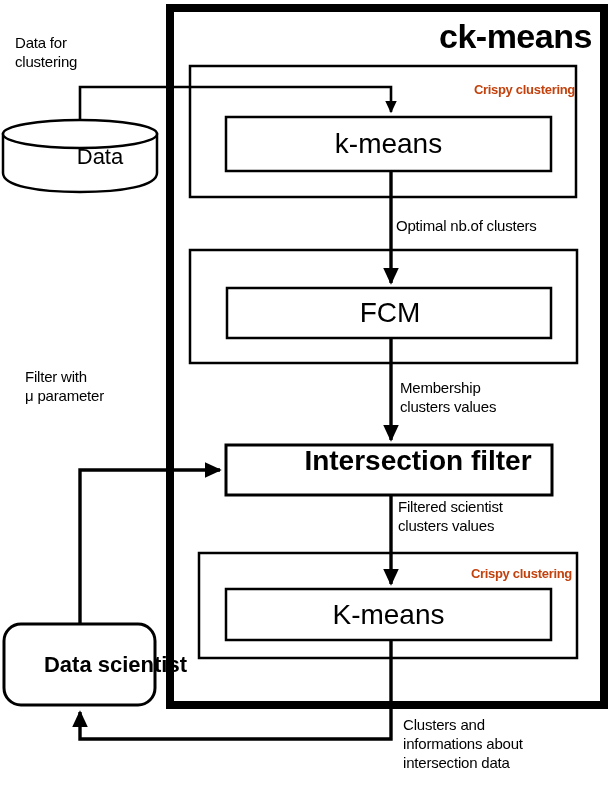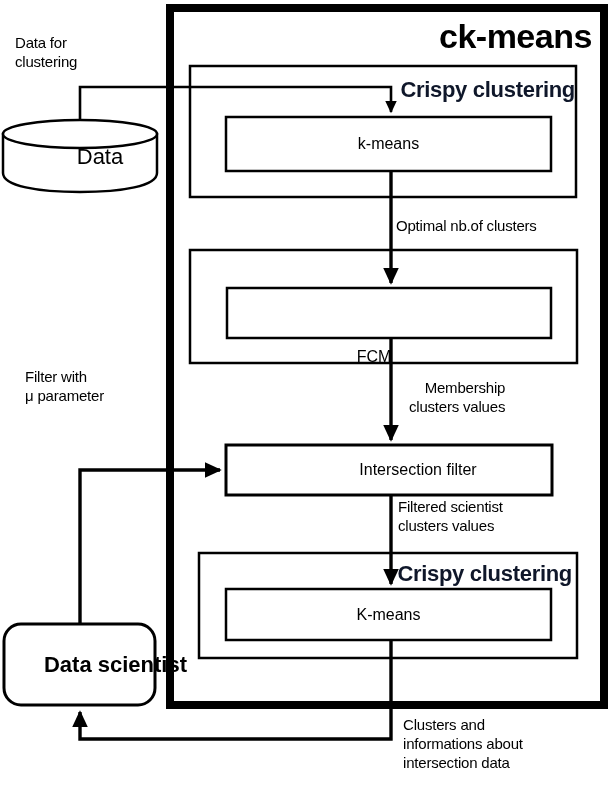--- a/index.html
+++ b/index.html
@@ -49,28 +49,28 @@
     font-weight: bold;
     font-size: 34px;
     line-height: 34px;
     letter-spacing: -0.5px;
     color: #000000;
   }
   .phase-title {
     position: absolute;
     font-family: "Liberation Sans", sans-serif;
     font-weight: bold;
-    font-size: 22px;
+    font-size: 13px;
     line-height: 19px;
     letter-spacing: -0.3px;
-    color: #0f172a;
+    color: #c2410c;
     text-align: right;
   }
   .inner-label {
-    font-size: 16px;
+    font-size: 28px;
     font-weight: normal;
   }
   .actor-label {
     font-size: 22px;
     font-weight: bold;
     line-height: 26px;
   }
   .store-label {
     font-size: 22px;
     font-weight: normal;
@@ -130,42 +130,42 @@
 
   <div class="title-ck" style="left:439px; top:19px;">ck-means</div>
 
   <div class="phase-title" style="left:375px; top:80px; width:200px;">Crispy clustering</div>
 
 
   <div class="phase-title" style="left:371px; top:564px; width:201px;">Crispy clustering</div>
 
   <div class="box-text inner-label" style="left:226px; top:117px; width:325px; height:54px;">k-means</div>
 
-  <div class="box-text inner-label" style="left:212px; top:288px; width:324px; height:50px;margin-top:44px;">FCM</div>
+  <div class="box-text inner-label" style="left:228px; top:288px; width:324px; height:50px;">FCM</div>
 
-  <div class="box-text inner-label" style="left:226px; top:445px; width:384px; height:50px;">Intersection filter</div>
+  <div class="box-text inner-label" style="left:226px; top:436px; width:384px; height:50px;font-weight:bold;">Intersection filter</div>
 
   <div class="box-text inner-label" style="left:226px; top:589px; width:325px; height:51px;">K-means</div>
 
   <div class="box-text store-label" style="left:21px; top:133px; width:158px; height:48px;">Data</div>
 
   <div class="box-text actor-label" style="left:4px; top:624px; width:151px; height:81px;padding-left:36px;">Data
 scientist</div>
 
   <div class="lbl annot" style="left:25px; top:367px;">Filter with
 μ parameter</div>
 
   <div class="lbl annot" style="left:15px; top:33px;">Data for
 clustering</div>
 
   <div class="lbl annot" style="left:403px; top:715px;">Clusters and
 informations about
 intersection data</div>
 
   <div class="lbl annot" style="left:396px; top:216px;">Optimal nb.of clusters</div>
 
-  <div class="lbl annot" style="left:409px; top:378px;text-align:right;">Membership
+  <div class="lbl annot" style="left:400px; top:378px;">Membership
 clusters values</div>
 
   <div class="lbl annot" style="left:398px; top:497px;">Filtered scientist
 clusters values</div>
 
 </div>
 
 </body></html>

